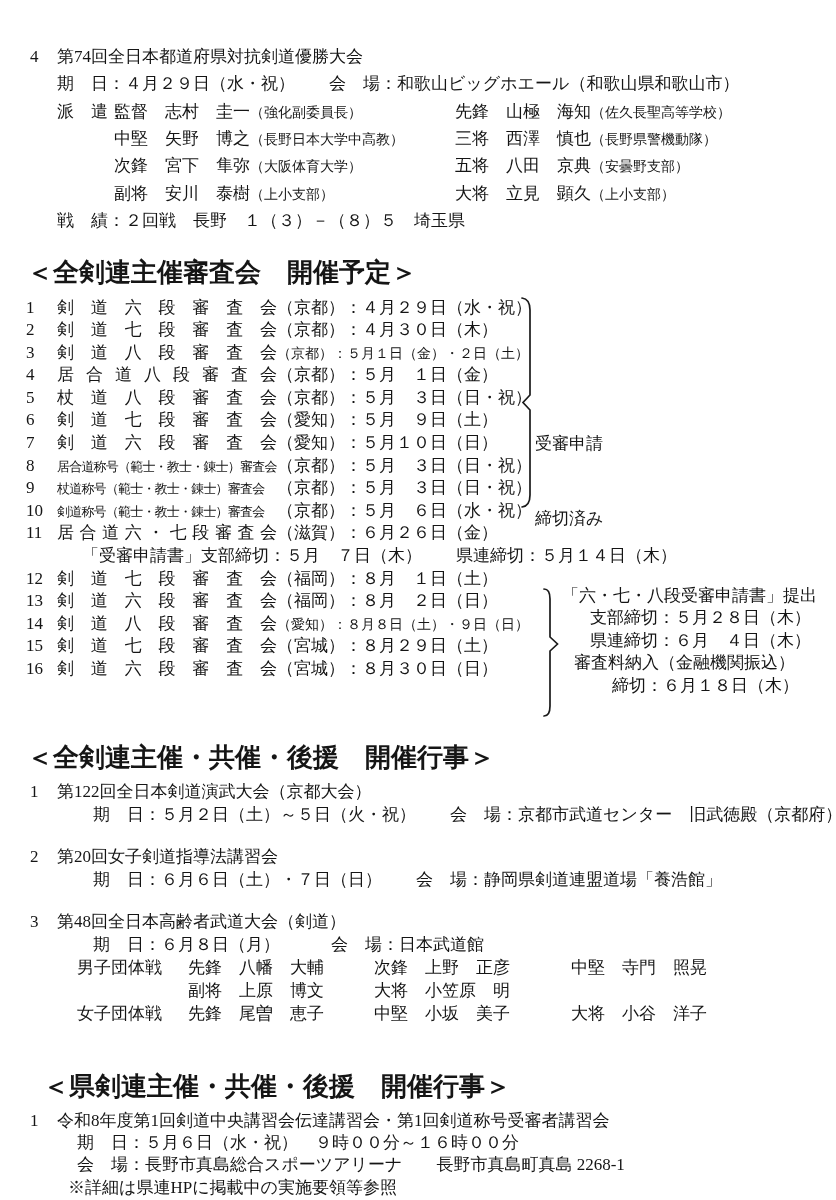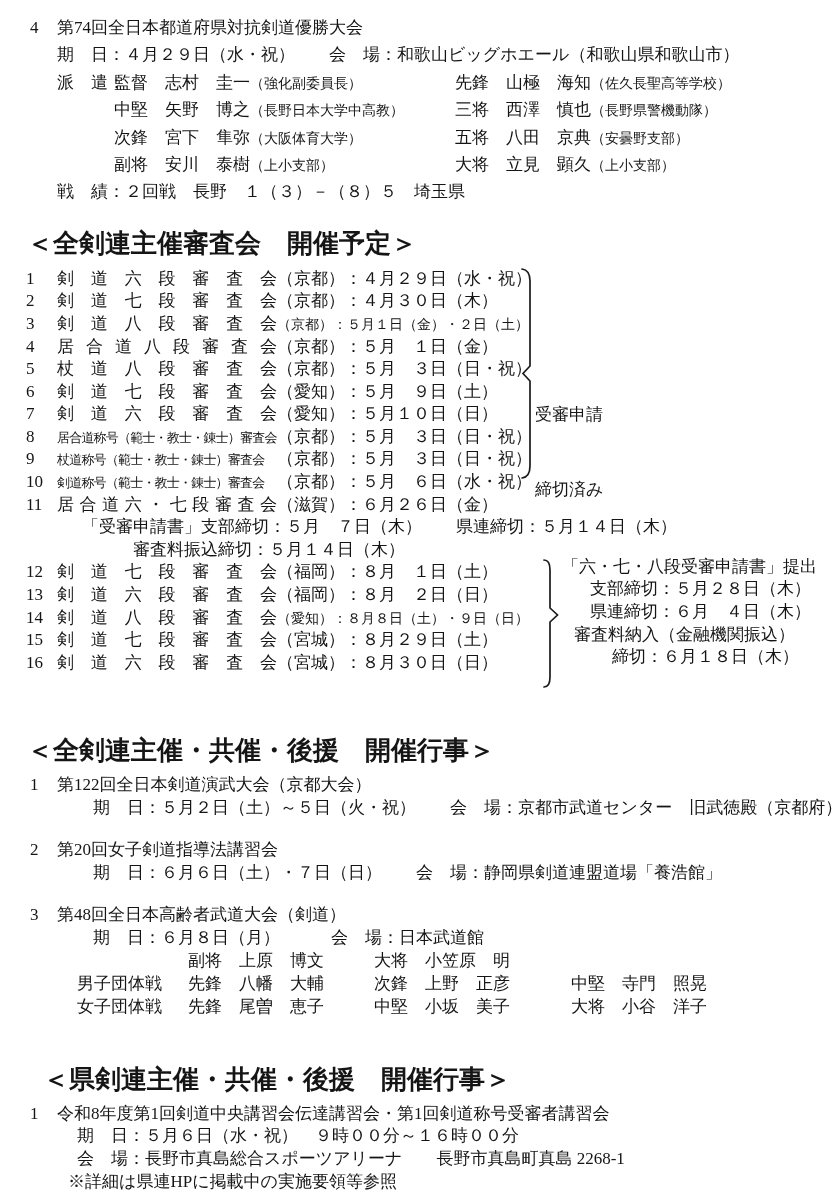--- a/index.html
+++ b/index.html
@@ -1,20 +1,20 @@
 <!DOCTYPE html>
 <html><head>
 <meta charset="utf-8">
 <style>
   html,body{margin:0;padding:0;background:#fff;}
   .page{
     width:836px;height:1200px;background:#ffffff;color:#151515;
     font-family:"Liberation Serif","DejaVu Serif",serif;
     font-size:17px;position:relative;overflow:hidden;
-    display:flex;flex-direction:column;align-items:stretch;
+    display:flex;flex-direction:column;align-items:stretch;justify-content:flex-end;
   }
   .line{white-space:pre;}
   
   .blockA{padding-top:14px;}
   .blockA .line{line-height:27.4px;height:27.4px;}
   .title-line{padding-left:30px;}
   .t-num{display:inline-block;width:27px;}
   .dv-line{padding-left:57px;}
   .member-row{display:flex;padding-left:57px;height:27.4px;line-height:27.4px;white-space:pre;}
   .m-label{width:57px;flex:none;}
@@ -84,21 +84,20 @@
         <div class="exam-row st-justify"><span class="e-num">3</span><span class="e-name">剣道八段審査会</span><span class="e-tail tail-sm">（京都）：５月１日（金）・２日（土）</span></div>
         <div class="exam-row st-justify"><span class="e-num">4</span><span class="e-name">居合道八段審査会</span><span class="e-tail">（京都）：５月　１日（金）</span></div>
         <div class="exam-row st-justify"><span class="e-num">5</span><span class="e-name">杖道八段審査会</span><span class="e-tail">（京都）：５月　３日（日・祝）</span></div>
         <div class="exam-row st-justify"><span class="e-num">6</span><span class="e-name">剣道七段審査会</span><span class="e-tail">（愛知）：５月　９日（土）</span></div>
         <div class="exam-row st-justify"><span class="e-num">7</span><span class="e-name">剣道六段審査会</span><span class="e-tail">（愛知）：５月１０日（日）</span></div>
         <div class="exam-row st-small"><span class="e-num">8</span><span class="e-name">居合道称号（範士・教士・錬士）審査会</span><span class="e-tail">（京都）：５月　３日（日・祝）</span></div>
         <div class="exam-row st-small"><span class="e-num">9</span><span class="e-name">杖道称号（範士・教士・錬士）審査会</span><span class="e-tail">（京都）：５月　３日（日・祝）</span></div>
         <div class="exam-row st-small"><span class="e-num">10</span><span class="e-name">剣道称号（範士・教士・錬士）審査会</span><span class="e-tail">（京都）：５月　６日（水・祝）</span></div>
         <div class="exam-row st-plain"><span class="e-num">11</span><span class="e-name">居合道六・七段審査会</span><span class="e-tail">（滋賀）：６月２６日（金）</span></div>
         <div class="exam-row st-note1"><span class="note-text">「受審申請書」支部締切：５月　７日（木）　　県連締切：５月１４日（木）</span></div>
-        <div class="exam-row st-note2"><span class="note-text">審査料振込締切：５月１４日（木）</span></div>
         <div class="exam-row st-justify"><span class="e-num">12</span><span class="e-name">剣道七段審査会</span><span class="e-tail">（福岡）：８月　１日（土）</span></div>
         <div class="exam-row st-justify"><span class="e-num">13</span><span class="e-name">剣道六段審査会</span><span class="e-tail">（福岡）：８月　２日（日）</span></div>
         <div class="exam-row st-justify"><span class="e-num">14</span><span class="e-name">剣道八段審査会</span><span class="e-tail tail-sm">（愛知）：８月８日（土）・９日（日）</span></div>
         <div class="exam-row st-justify"><span class="e-num">15</span><span class="e-name">剣道七段審査会</span><span class="e-tail">（宮城）：８月２９日（土）</span></div>
         <div class="exam-row st-justify"><span class="e-num">16</span><span class="e-name">剣道六段審査会</span><span class="e-tail">（宮城）：８月３０日（日）</span></div>
       </div>
 
     <svg class="b1-svg" width="18" height="213" viewBox="0 0 18 213">
       <path d="M5,2 Q13,3 13,14 L13,99 L6,106.5 L13,114 L13,199 Q13,210 5,211" fill="none" stroke="#1a1a1a" stroke-width="1.7" stroke-linecap="round" stroke-linejoin="miter"></path>
     </svg>
@@ -120,22 +119,22 @@
           <div class="ev-title-line"><span class="ev-num">1</span><span>第122回全日本剣道演武大会（京都大会）</span></div>
           <div class="ev-detail">期　日：５月２日（土）～５日（火・祝）　　会　場：京都市武道センター　旧武徳殿（京都府）</div>
         </div>
         <div class="ev-item">
           <div class="ev-title-line"><span class="ev-num">2</span><span>第20回女子剣道指導法講習会</span></div>
           <div class="ev-detail">期　日：６月６日（土）・７日（日）　　会　場：静岡県剣道連盟道場「養浩館」</div>
         </div>
         <div class="ev-item">
           <div class="ev-title-line"><span class="ev-num">3</span><span>第48回全日本高齢者武道大会（剣道）</span></div>
           <div class="ev-detail">期　日：６月８日（月）　　　会　場：日本武道館</div>
+          <div class="team-row"><span class="tm-label">男子団体戦</span><span class="tm-c1">先鋒　八幡　大輔</span><span class="tm-c2">次鋒　上野　正彦</span><span class="tm-c3">中堅　寺門　照晃</span></div>
           <div class="team-row"><span class="tm-label"></span><span class="tm-c1">副将　上原　博文</span><span class="tm-c2">大将　小笠原　明</span><span class="tm-c3"></span></div>
-          <div class="team-row"><span class="tm-label">男子団体戦</span><span class="tm-c1">先鋒　八幡　大輔</span><span class="tm-c2">次鋒　上野　正彦</span><span class="tm-c3">中堅　寺門　照晃</span></div>
           <div class="team-row"><span class="tm-label">女子団体戦</span><span class="tm-c1">先鋒　尾曽　恵子</span><span class="tm-c2">中堅　小坂　美子</span><span class="tm-c3">大将　小谷　洋子</span></div>
         </div>
       </div>
   </section>
 
   <section class="pref-section">
     <h2 class="section-heading pref-heading">＜県剣連主催・共催・後援　開催行事＞</h2>
     <div class="ev-item pref-item">
       <div class="ev-title-line"><span class="ev-num">1</span><span>令和8年度第1回剣道中央講習会伝達講習会・第1回剣道称号受審者講習会</span></div>
       <div class="pref-lines" id="pref-lines">

